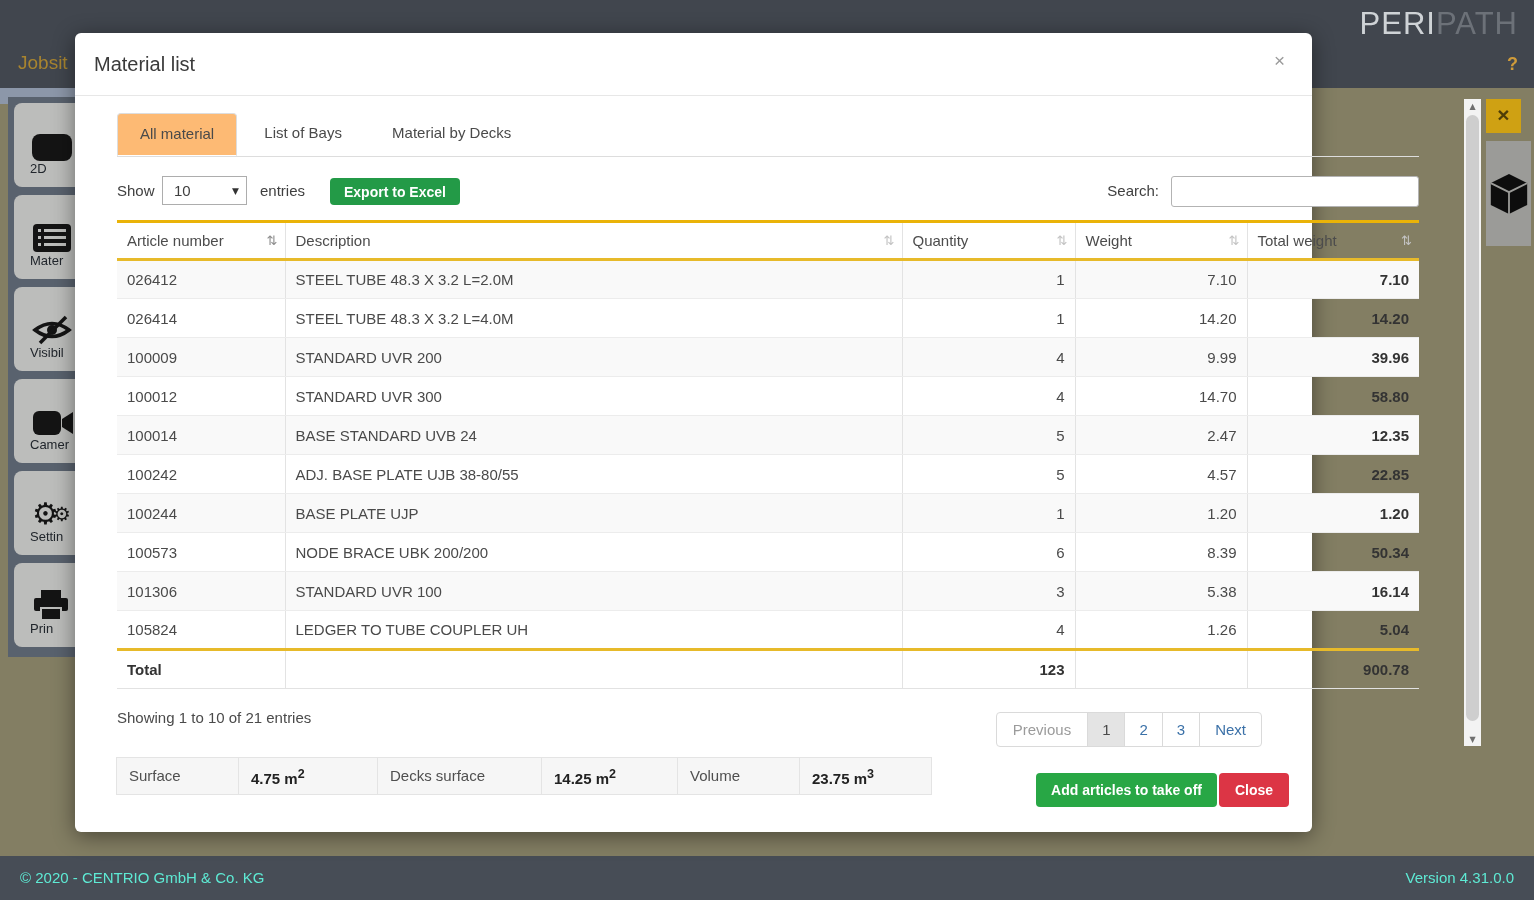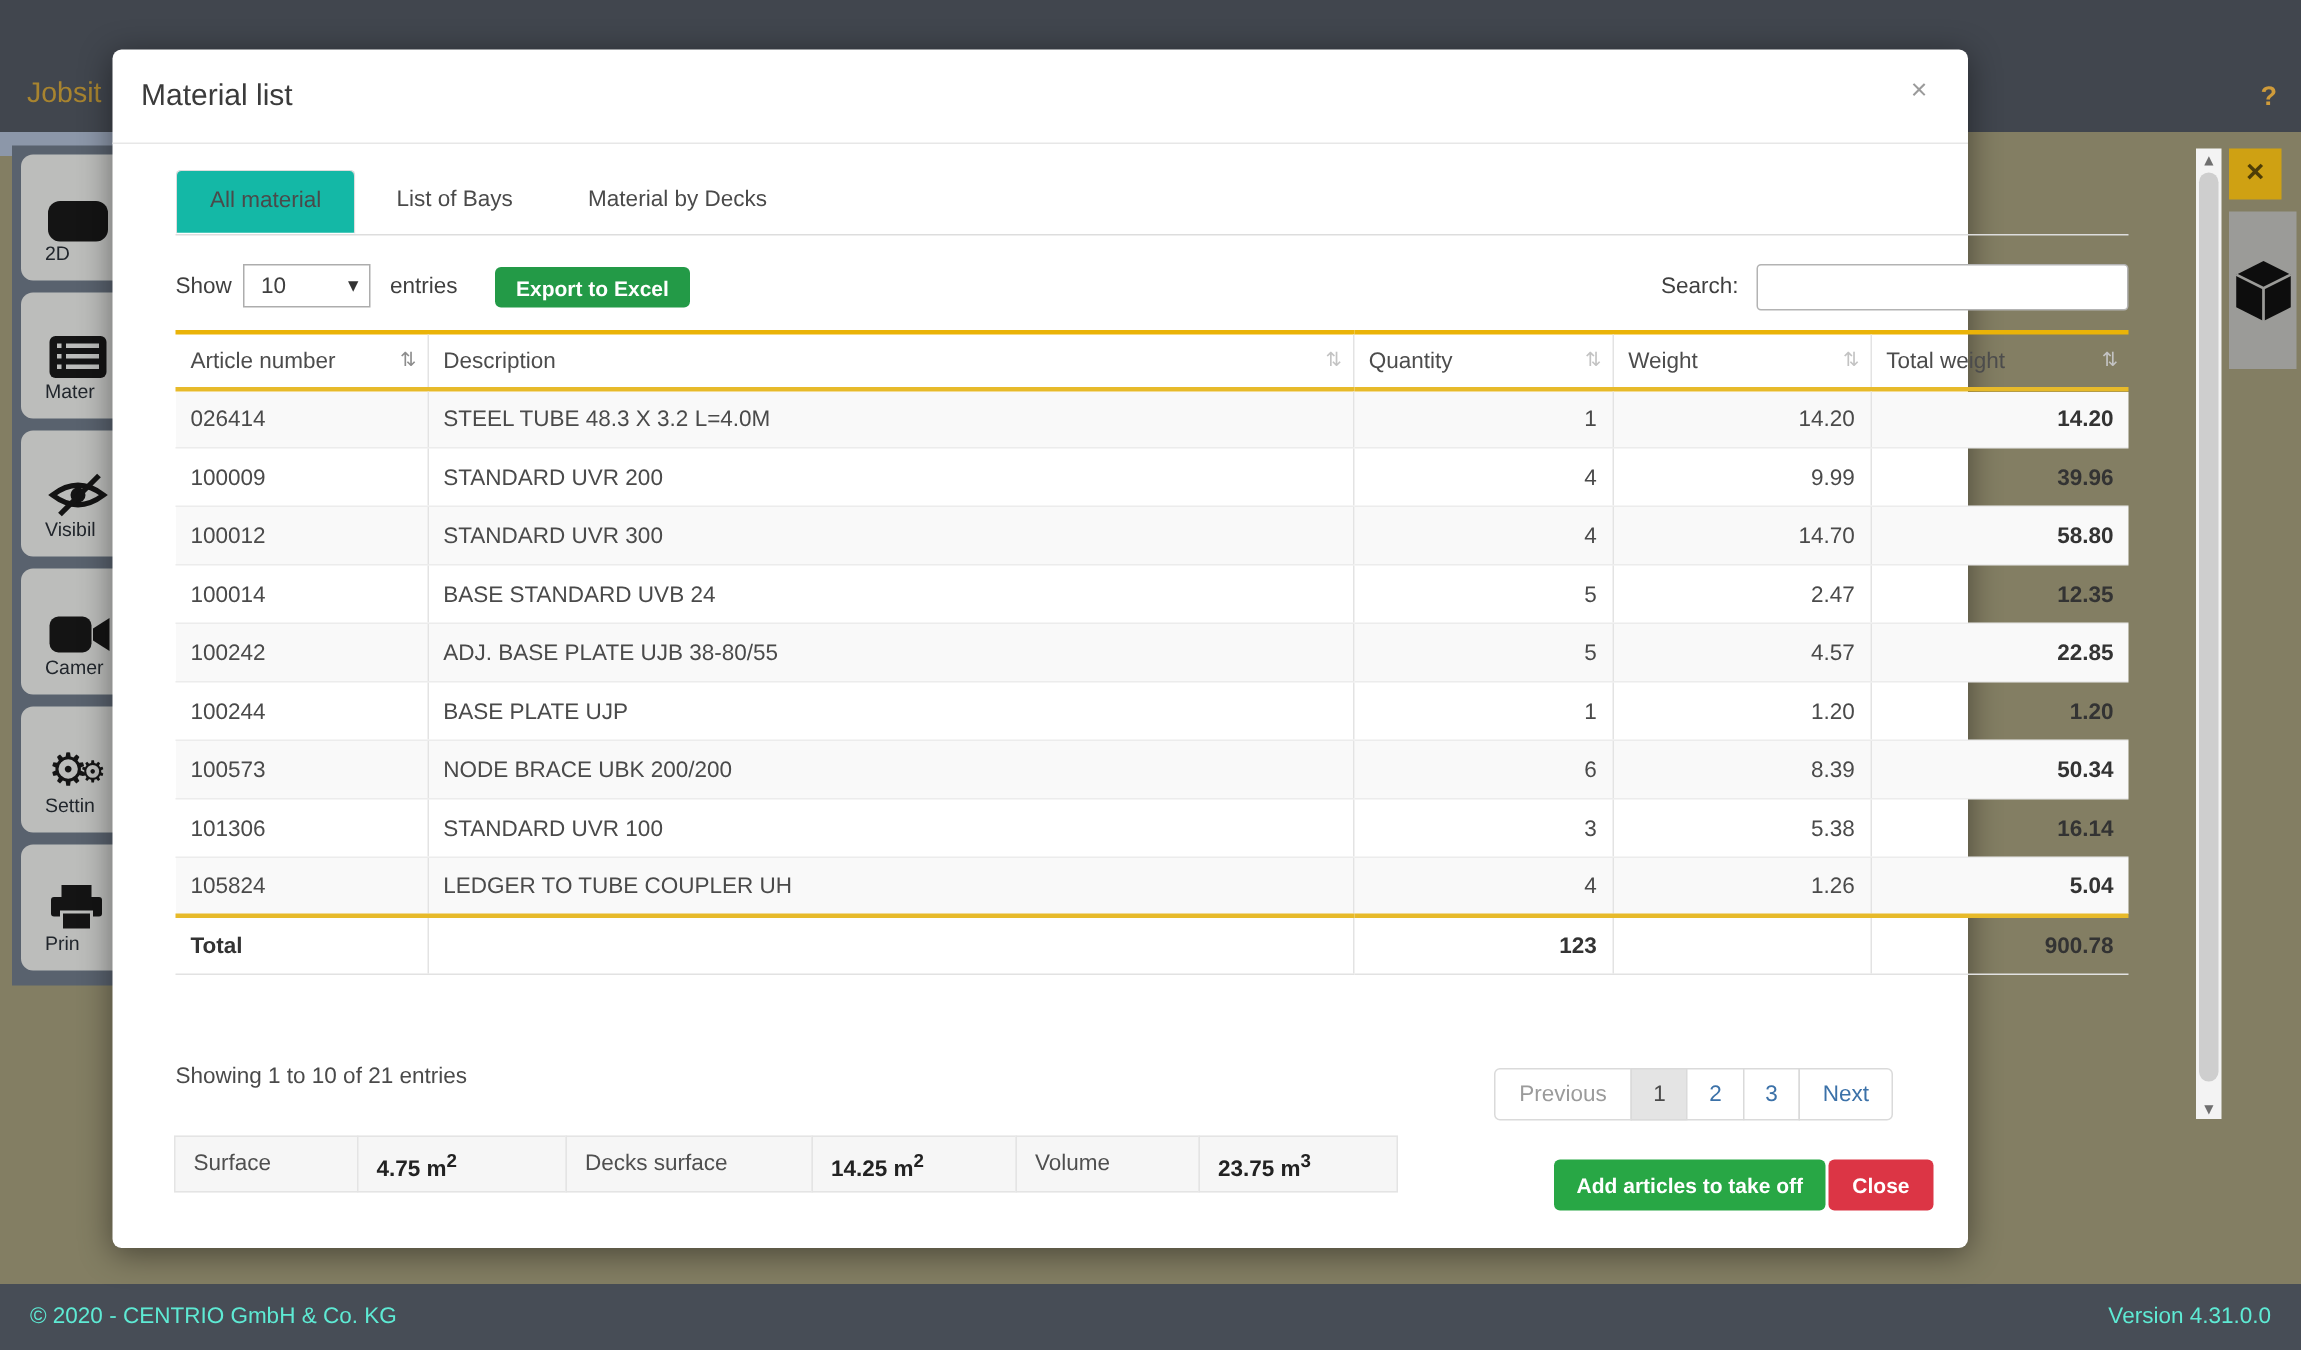--- a/index.html
+++ b/index.html
@@ -30,21 +30,21 @@
   .footerbar .ver { position:absolute; right:20px; top:13px; }
 
   
   .modal { position:absolute; left:75px; top:33px; width:1237px; height:799px; background:#fff; border-radius:6px; box-shadow:0 4px 22px rgba(0,0,0,.45); z-index:10; }
   .m-title { position:absolute; left:19px; top:20px; font-size:20px; color:#3b3b3b; }
   .m-close { position:absolute; right:27px; top:17px; color:#9b9b9b; font-size:19px; cursor:pointer; }
   .m-headline { position:absolute; left:0; top:62px; width:100%; border-bottom:1px solid #e7e7e7; }
 
   .tabs { position:absolute; left:42px; top:79px; width:1302px; height:45px; border-bottom:1px solid #ddd; font-size:15px; color:#4a4a4a; }
   .tab { display:inline-block; padding:12px 23px; cursor:pointer; }
-  .tab.active { border:1px solid #ddd; border-bottom:1px solid #fff; border-radius:4px 4px 0 0; background:#14b8a6; position:relative; top:1px; padding:11px 22px 13px 22px;text-align:right; }
+  .tab.active { border:1px solid #ddd; border-bottom:1px solid #fff; border-radius:4px 4px 0 0; background:#fdba74; position:relative; top:1px; padding:11px 22px 13px 22px;text-align:right; }
 
   .controls { position:absolute; left:42px; top:143px; width:1302px; height:32px; font-size:15px; color:#3f3f3f; }
   .show-label { position:absolute; left:0; top:6px; }
   .page-size-select { position:absolute; left:45px; top:0; width:85px; height:29px; border:1px solid #adadad; background:#fff; cursor:pointer; }
   .page-size-select .val { position:absolute; left:11px; top:5px;text-align:center; }
   .page-size-select .caret { position:absolute; right:7px; top:9px; font-size:9px; color:#333; font-family:"DejaVu Sans",sans-serif; }
   .entries-label { position:absolute; left:143px; top:6px; }
   .export-btn { position:absolute; left:213px; top:2px; height:27px; background:#239a47; color:#fff; font-weight:bold; font-size:14px; border:none; border-radius:4px; padding:0 14px; cursor:pointer; }
   .search-label { position:absolute; right:260px; top:6px; }
   .search-input { position:absolute; right:0; top:0; width:248px; height:31px; border:1px solid #b3b3b3; border-radius:3px; padding:0 8px; font-size:15px; }
@@ -81,20 +81,21 @@
   .sb { position:absolute; left:1389px; top:66px; width:17px; height:647px; background:#f3f3f3; }
   .sb-up, .sb-down { position:absolute; left:0; width:17px; height:14px; text-align:center; font-size:8px; color:#6f6f6f; line-height:15px; font-family:"DejaVu Sans",sans-serif; cursor:pointer; }
   .sb-up { top:0; } .sb-down { bottom:0; }
   .sb-thumb { position:absolute; left:2px; top:16px; width:13px; height:606px; background:#cecece; border-radius:7px; cursor:grab; }
 </style>
 </head>
 <body>
 
 <div class="topbar">
   <span class="jobsite-link">Jobsit</span>
+  <div class="brand"><span>PERI</span><span class="path">PATH</span></div>
   <span class="help-link">?</span>
 </div>
 <div class="blue-strip"></div>
 
 <div class="sidebar-panel">
   <div class="side-btn">
     <div class="icon">
         <div class="rect2d"></div>
       </div>
     <div class="lbl">2D</div>
@@ -200,20 +201,27 @@
       <tr>
         <th class="sorted"><span>Article number</span><span class="sort">⇅</span></th>
         <th><span>Description</span><span class="sort">⇅</span></th>
         <th><span>Quantity</span><span class="sort">⇅</span></th>
         <th><span>Weight</span><span class="sort">⇅</span></th>
         <th><span>Total weight</span><span class="sort">⇅</span></th>
       </tr>
     </thead>
     <tbody>
         <tr>
+          <td class="col0">026412</td>
+          <td class="col1">STEEL TUBE 48.3 X 3.2 L=2.0M</td>
+          <td class="col2">1</td>
+          <td class="col3">7.10</td>
+          <td class="col4">7.10</td>
+        </tr>
+        <tr>
           <td class="col0">026414</td>
           <td class="col1">STEEL TUBE 48.3 X 3.2 L=4.0M</td>
           <td class="col2">1</td>
           <td class="col3">14.20</td>
           <td class="col4">14.20</td>
         </tr>
         <tr>
           <td class="col0">100009</td>
           <td class="col1">STANDARD UVR 200</td>
           <td class="col2">4</td>

